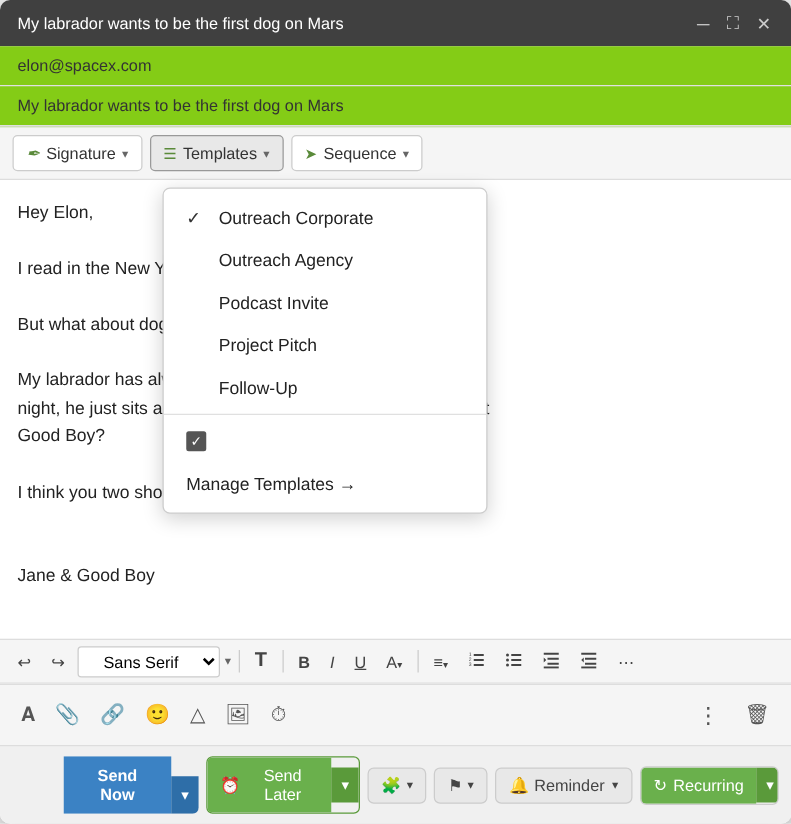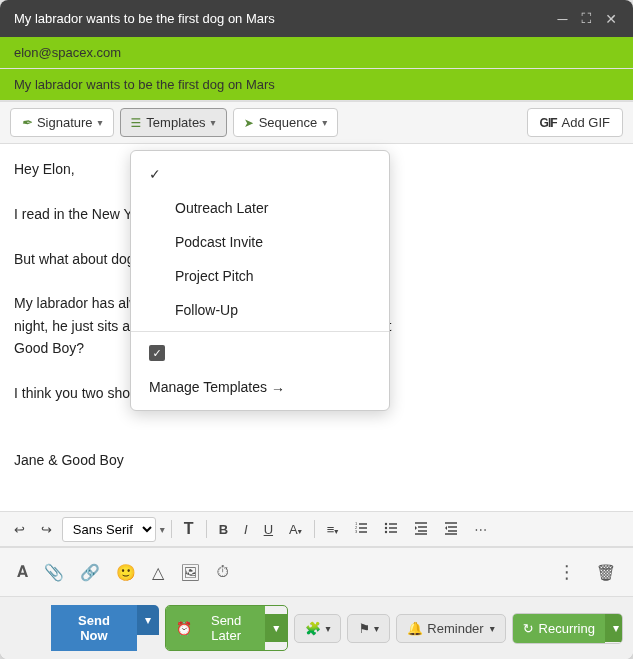--- a/index.html
+++ b/index.html
@@ -193,21 +193,21 @@
       color: #444;
       border-radius: 3px;
     }
     .fmt-separator {
       width: 1px;
       height: 18px;
       background: #ccc;
       margin: 0 2px;
     }
     .font-select {
-      padding: 3px 6px;
+      padding: 3px 16px;
       border: 1px solid #ccc;
       border-radius: 3px;
       font-size: 13px;
       background: #fff;
       cursor: pointer;
     }
     
     .action-bar {
       display: flex;
       align-items: center;
@@ -253,21 +253,21 @@
       display: flex;
       align-items: center;
       padding: 8px 10px;
       background: #f0f0f0;
       border-top: 1px solid #ddd;
       gap: 6px;
       flex-shrink: 0;
     }
     .send-now-group {
       display: flex;
-      align-items: flex-start;
+      align-items: flex-end;
       border-radius: 5px;
       overflow: hidden;
       padding-left: 41px;
     }
     .send-now-btn {
       background: #3b82c4;
       color: #fff;
       border: none;
       padding: 8px 14px;
       font-size: 13px;
@@ -406,32 +406,29 @@
     <button class="toolbar-btn active">
       <span class="tmpl-icon">☰</span>
       <span>Templates</span>
       <span class="caret">▾</span>
     </button>
     <button class="toolbar-btn">
       <span class="seq-icon">➤</span>
       <span>Sequence</span>
       <span class="caret">▾</span>
     </button>
-    <button class="toolbar-btn-gif">
-      <span style="font-weight:800;font-size:12px;letter-spacing:-1px;">GIF</span>
-      <span>Add GIF</span>
-    </button>
 
     <div class="dropdown-menu">
       <div class="dropdown-item">
         <span class="check">✓</span>
+        <span>Outreach Corporate</span>
       </div>
       <div class="dropdown-item">
         <span class="check" style="visibility:hidden;">✓</span>
-        <span>Outreach Later</span>
+        <span>Outreach Agency</span>
       </div>
       <div class="dropdown-item">
         <span class="check" style="visibility:hidden;">✓</span>
         <span>Podcast Invite</span>
       </div>
       <div class="dropdown-item">
         <span class="check" style="visibility:hidden;">✓</span>
         <span>Project Pitch</span>
       </div>
       <div class="dropdown-item">

